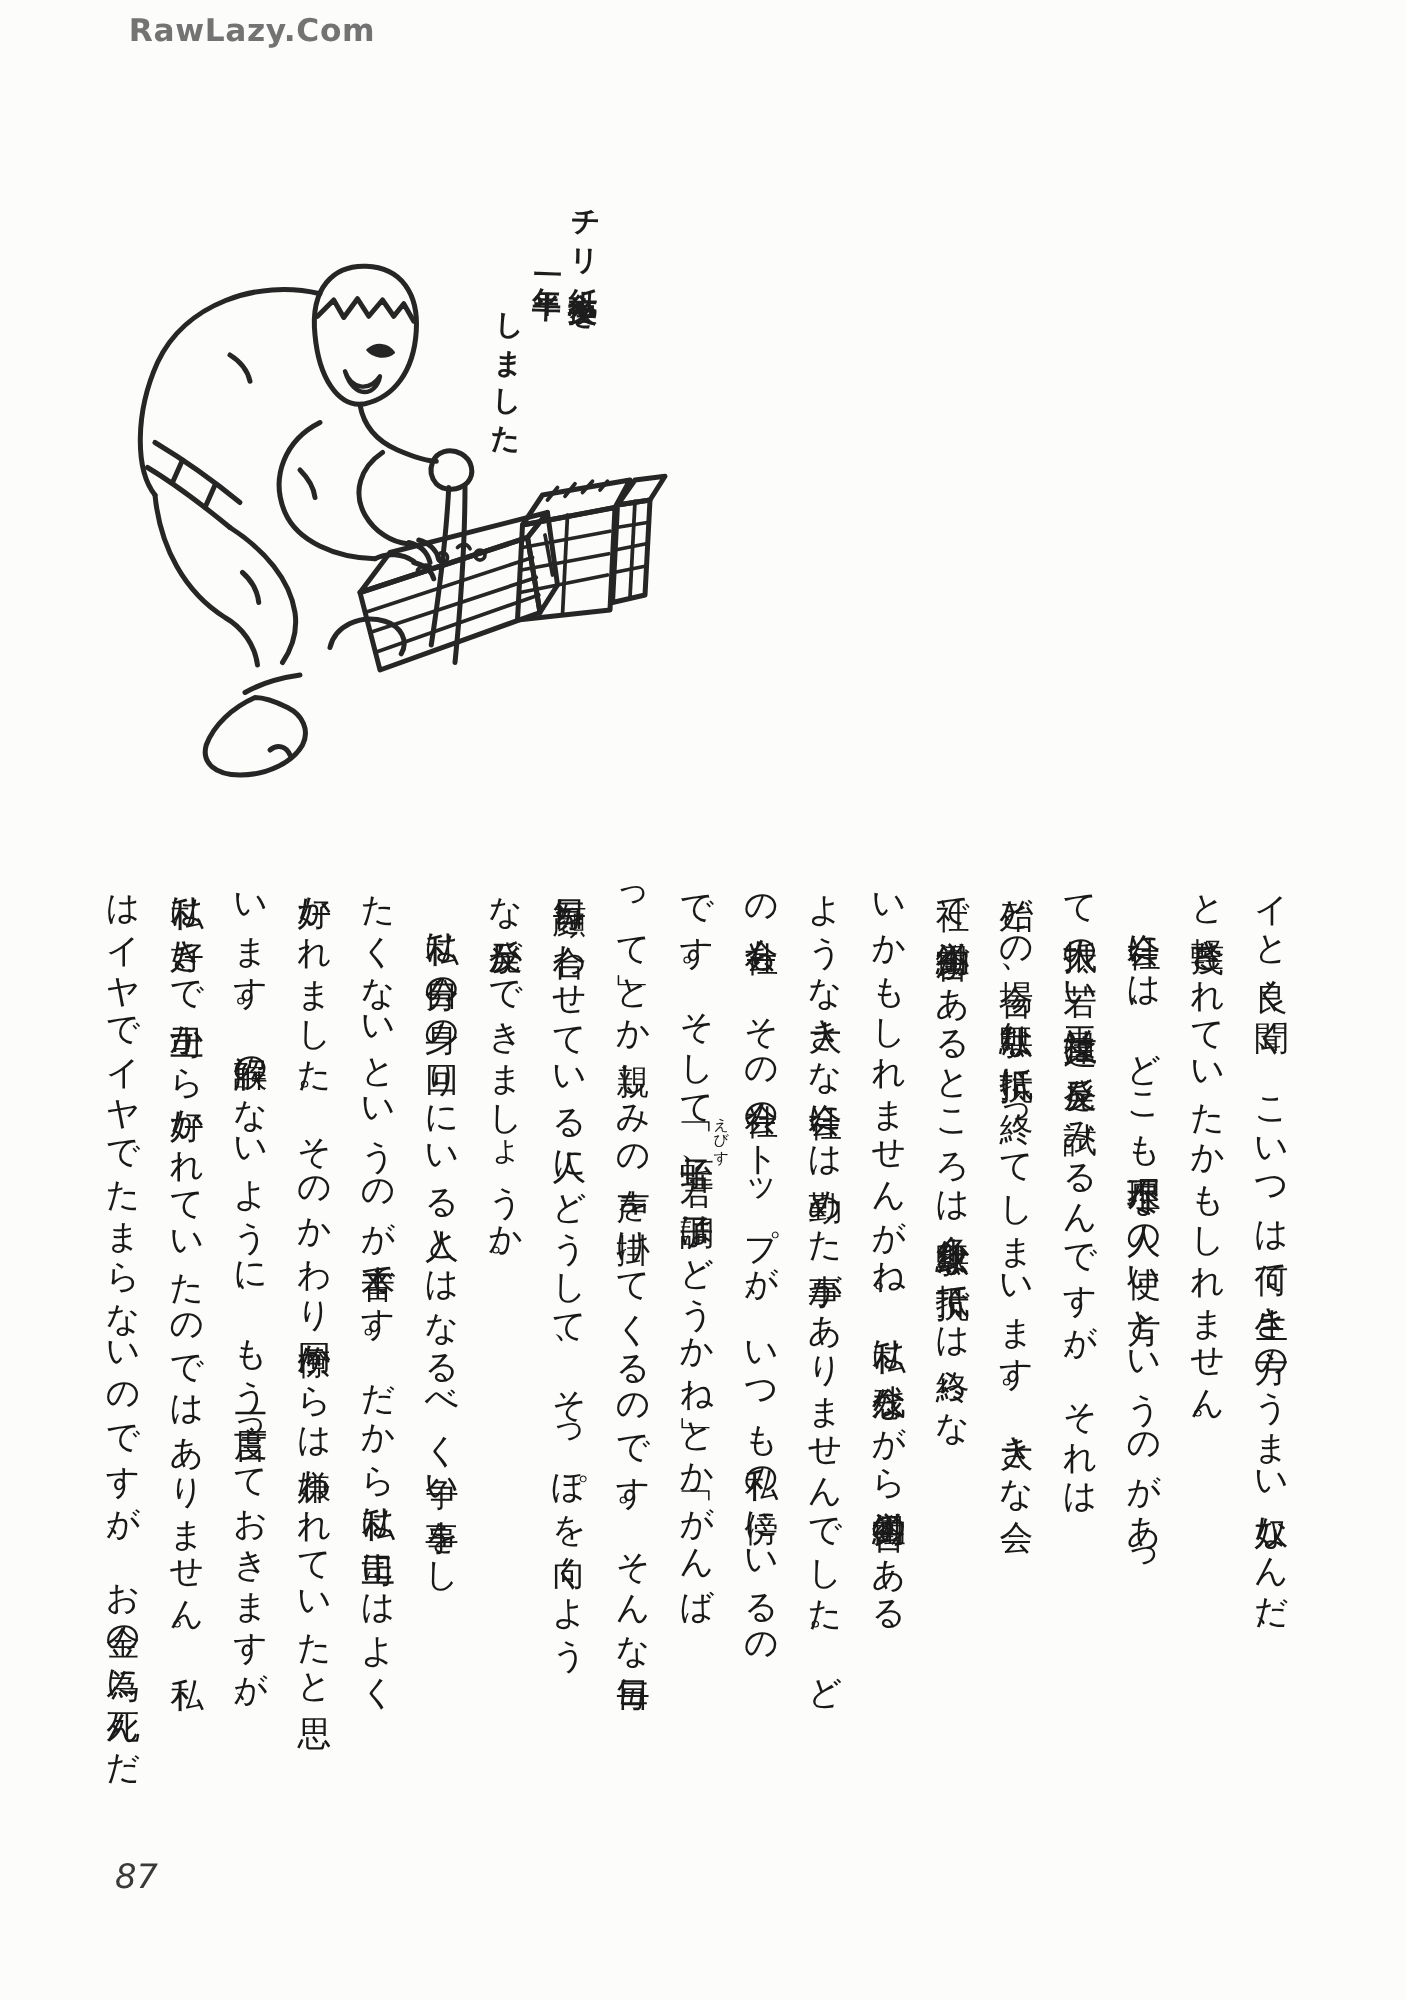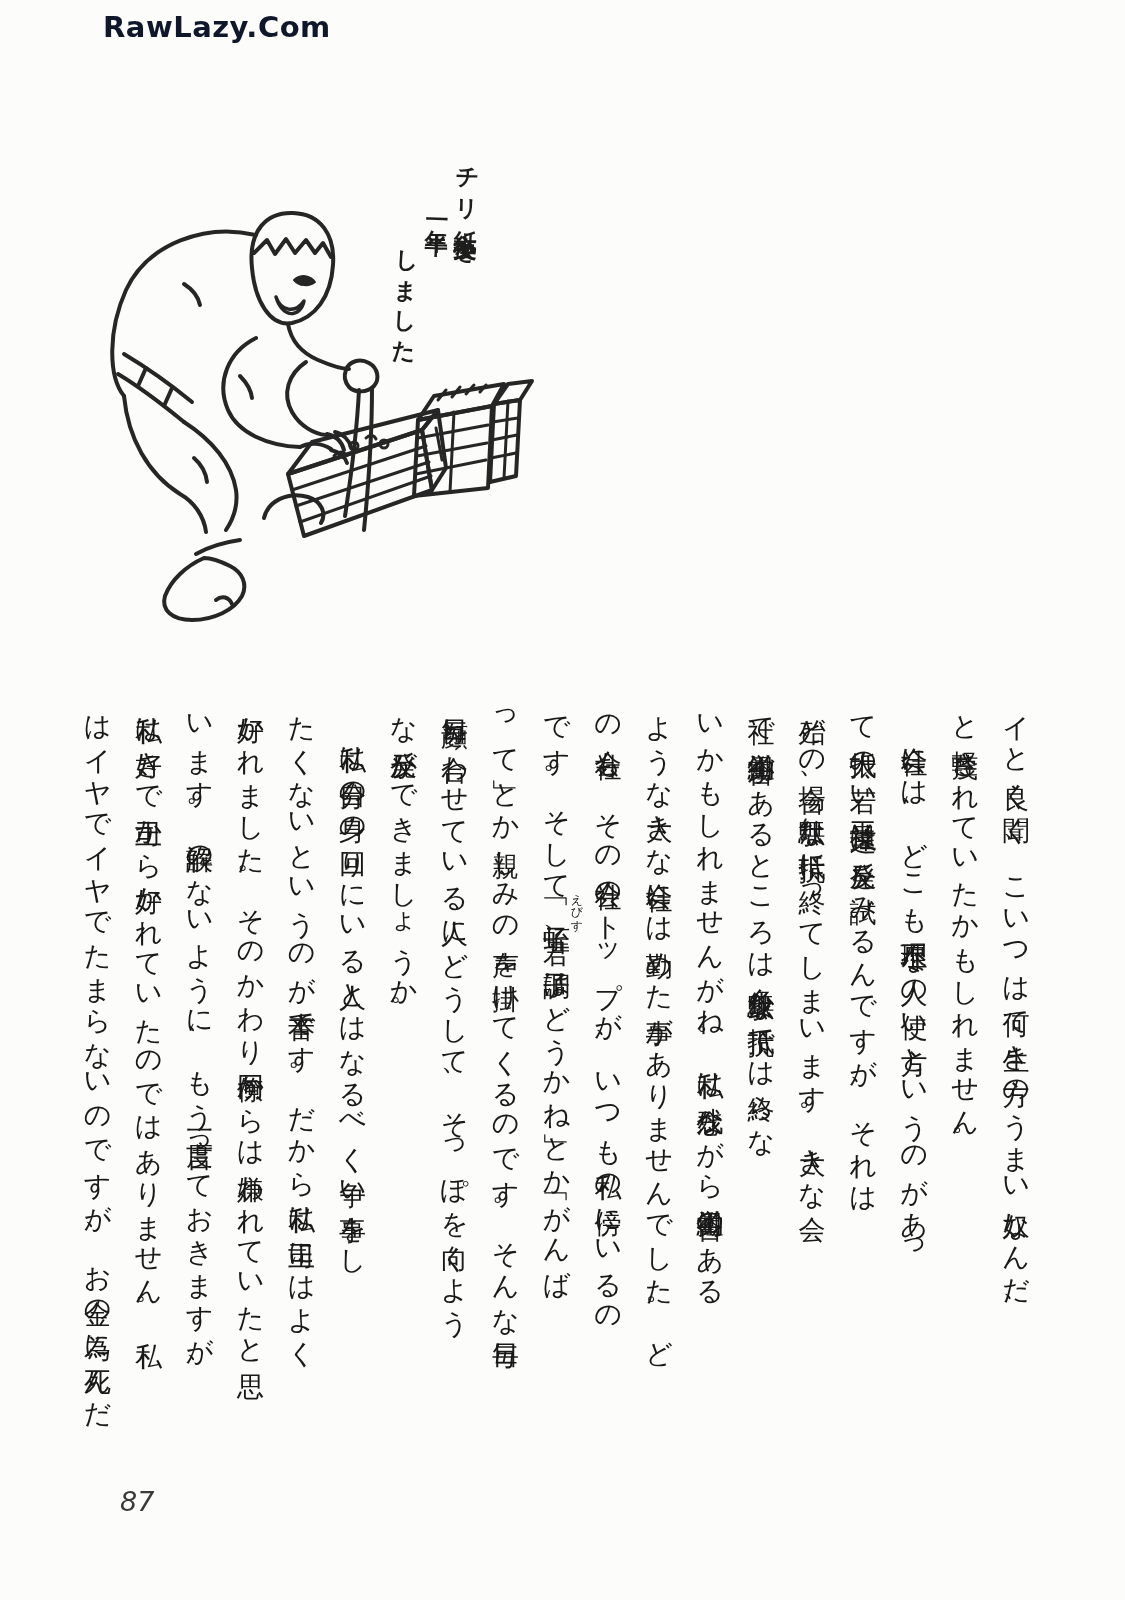--- a/index.html
+++ b/index.html
@@ -11,23 +11,23 @@
   }
   .page {
     position: relative;
     width: 1125px; height: 1600px;
     background: #fcfcfa;
   }
   
   .wm-top {
     position: absolute; left: 103px; top: 10px;
     font-family: "DejaVu Sans", sans-serif;
-    font-weight: 800; font-size: 29px;
+    font-weight: 800; font-size: 25px;
     letter-spacing: 0.5px;
-    color: #0f172a;
+    color: #737373;
   }
   
   .illustration {
     position: absolute; left: 88px; top: 138px;
     width: 452px; height: 512px;
   }
   .illustration svg { display: block; }
   
   .hw-caption {
     position: absolute; left: 392px; top: 150px; height: 230px;
@@ -54,21 +54,20 @@
   .tcol { line-height: 51px; white-space: nowrap; }
   ruby { ruby-align: center; }
   rt { font-size: 12px; letter-spacing: 0; color: #191919; }
   
   .page-num {
     position: absolute; left: 92px; top: 1486px;
     font-family: "DejaVu Sans", sans-serif;
     font-style: italic;
     font-size: 27px;
     color: #3a3a3a;
-    margin-left: 28px;
   }
   
   .wm-bottom {
     position: absolute; right: 104px; top: 1542px;
     font-family: "Liberation Serif", serif;
     font-weight: 700; font-size: 35px;
     letter-spacing: 1px;
     color: #b5828c;
     text-shadow: 1px 1px 0 #d9c6c9;
   }

